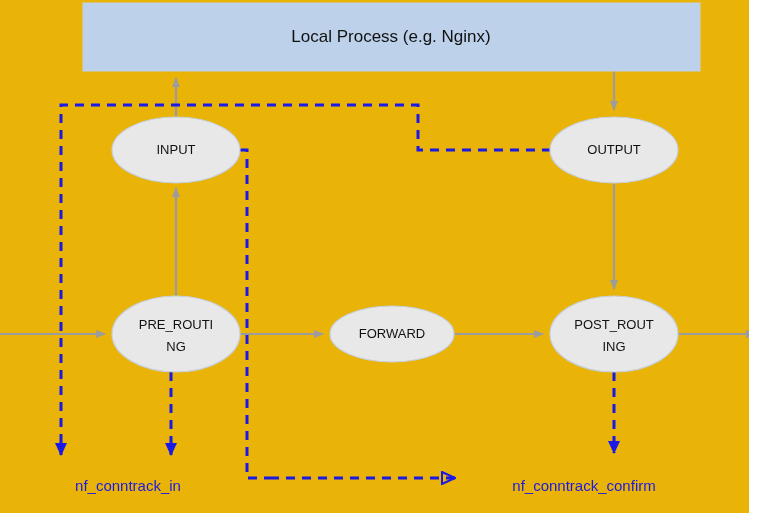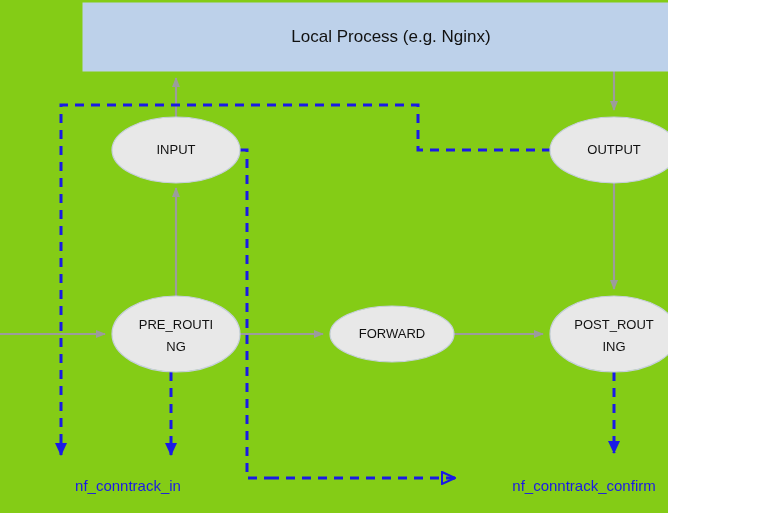--- a/index.html
+++ b/index.html
@@ -6,23 +6,23 @@
   html, body {
     margin: 0;
     padding: 0;
     background: #ffffff;
   }
   body {
     font-family: "Liberation Sans", sans-serif;
   }
   #canvas {
     position: relative;
-    width: 668px;
+    width: 749px;
     height: 513px;
-    background: #84cc16;
+    background: #eab308;
     overflow: hidden;
   }
   #diagram-svg {
     position: absolute;
     left: 0;
     top: 0;
     width: 765px;
     height: 513px;
   }
   .node-label {

